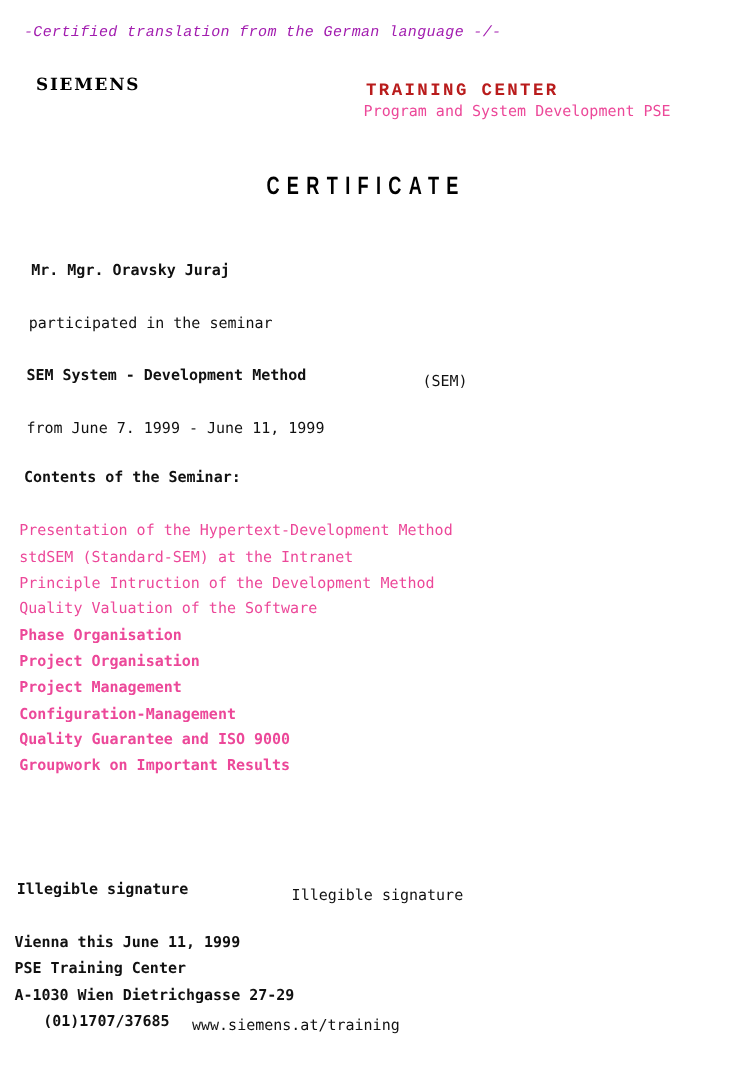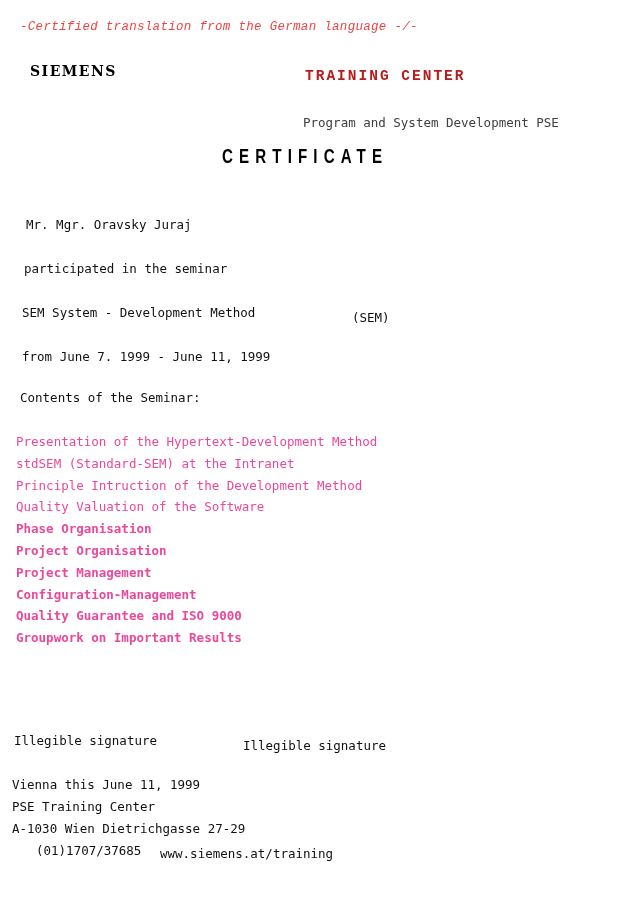--- a/index.html
+++ b/index.html
@@ -17,59 +17,58 @@
     }
     .abs { position: absolute; white-space: nowrap; }
     .mono { font-family: "DejaVu Sans Mono", monospace; }
 
     .translation-note {
       left: 20px; top: 20px;
       font-size: 12.5px;
       font-style: italic;
       font-family: "Liberation Mono", monospace;
       letter-spacing: 0.3px;
-      color: #ef4444;
+      color: #a21caf;
     }
     .siemens-logo {
       left: 30px; top: 63px;
       font-family: "DejaVu Serif", serif;
       font-weight: 900;
       font-size: 14px;
       letter-spacing: 1.5px;
       color: #000;
     }
     .training-center {
       left: 305px; top: 68px;
       font-family: Liberation Mono, monospace;
       font-weight: 900;
       font-size: 14.5px;
       letter-spacing: 2px;
       color: #b91c1c;
     }
     .training-sub {
       left: 303px; top: 85px;
       font-size: 12.5px;
-      color: #404040;
-      margin-top: 30px;
+      color: #ec4899;
     }
     .certificate-title {
       left: 222px; top: 144px;
       font-family: "Liberation Sans", sans-serif;
       font-weight: bold;
       font-size: 21px;
       letter-spacing: 8.5px;
       transform: scaleX(0.72);
       transform-origin: left top;
       color: #000;
     }
     .line {
       font-size: 12.5px;
       color: #111;
     }
-    .line.b { font-weight: normal; }
+    .line.b { font-weight: bold; }
 
     .content-list {
       left: 16px; top: 434px;
       margin: 0; padding: 0;
       list-style: none;
     }
     .content-list li {
       height: 21.8px;
       font-size: 12.5px;
       color: #ec4899;

